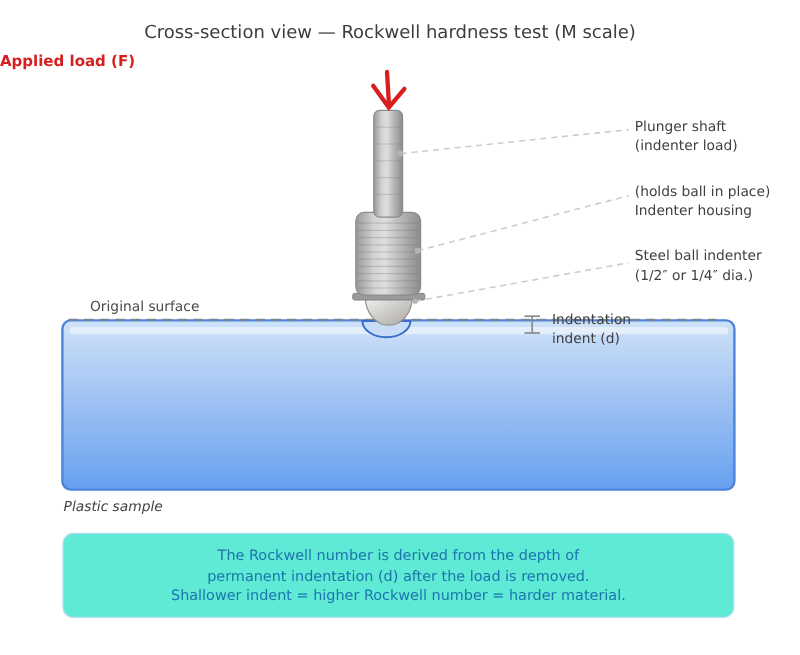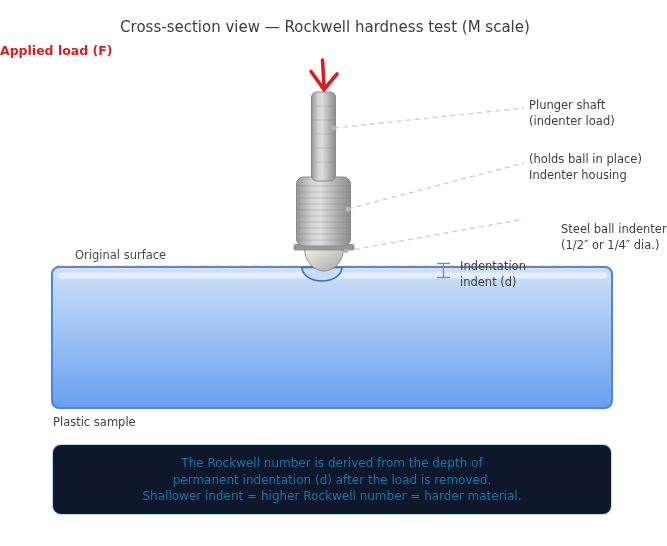--- a/index.html
+++ b/index.html
@@ -14,28 +14,28 @@
   .applied-load {
     position:absolute; left:0; top:43px; width:648px; 
     font-size:12.5px; font-weight:bold; color:#d71f1f;
   }
   svg.diagram { position:absolute; left:0; top:0; }
   .callout {
     position:absolute; font-size:11.5px; line-height:15.5px; color:#3f3f3f;
   }
   .co-plunger { left:529px; top:98px; }
   .co-housing { left:529px; top:152px; }
-  .co-ball    { left:529px; top:222px;margin-left:32px; }
+  .co-ball    { left:529px; top:206px; }
   .indent-depth { left:460px; top:259px; }
   .small-label { position:absolute; font-size:11.5px; color:#4a4a4a; }
   .original-surface { left:75px; top:248px; }
-  .plastic-sample   { left:53px; top:415px; color:#3f3f3f; }
+  .plastic-sample   { left:53px; top:415px; color:#3f3f3f;font-style:italic; }
   .info-box {
     position:absolute; left:52px; top:444px; width:560px; height:71px;
-    box-sizing:border-box; background:#0f172a; border:1.5px solid #b5dcef;
+    box-sizing:border-box; background:#5eead4; border:1.5px solid #b5dcef;
     border-radius:9px; text-align:center; color:#1c74ad;
     font-size:12px; line-height:16.5px; padding-top:10px;
   }
 </style>
 </head>
 <body>
 
 <div class="stage">
 
   <div class="title">Cross-section view — Rockwell hardness test (M scale)</div>

